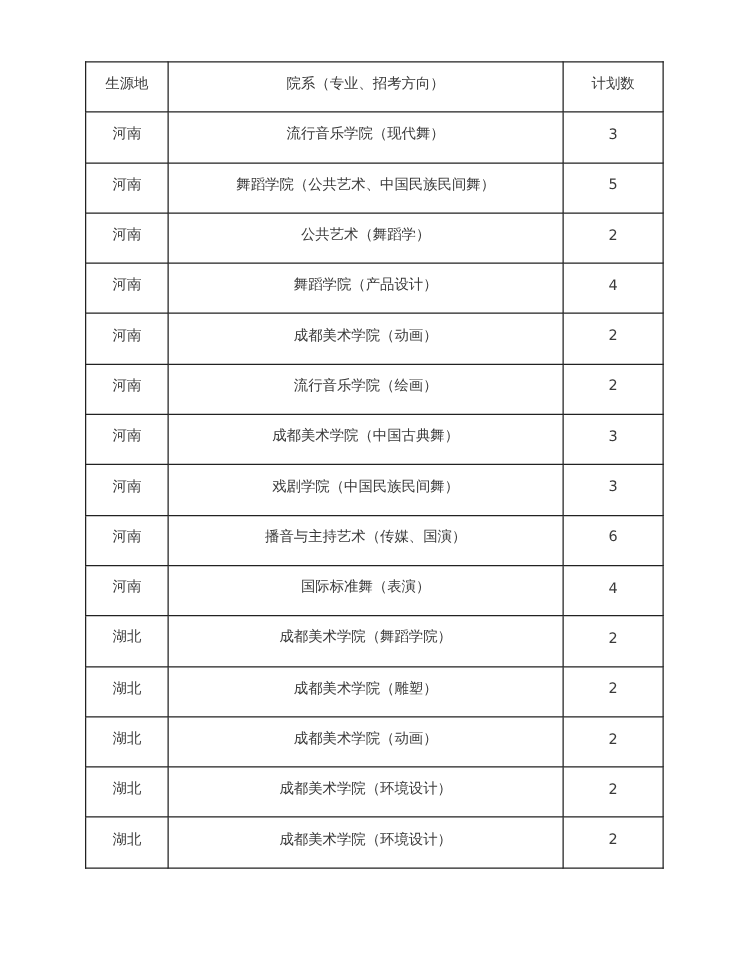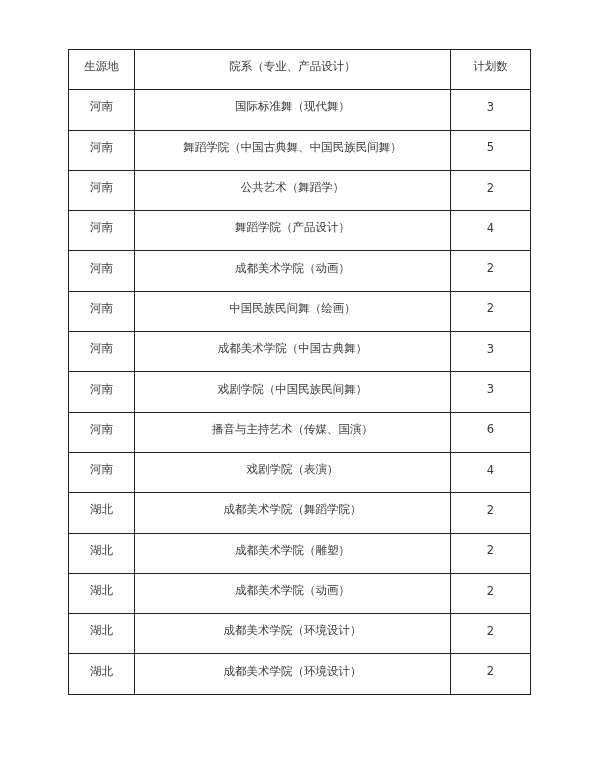--- a/index.html
+++ b/index.html
@@ -56,73 +56,73 @@
 <div class="page">
   <table class="plan">
     <colgroup>
       <col class="c1">
         <col class="c2">
         <col class="c3">
     </colgroup>
     <thead>
       <tr>
         <th><span>生源地</span></th>
-        <th><span>院系（专业、产品设计）</span></th>
+        <th><span>院系（专业、招考方向）</span></th>
         <th><span>计划数</span></th>
       </tr>
     </thead>
     <tbody>
       <tr>
         <td><span>河南</span></td>
-        <td><span>国际标准舞（现代舞）</span></td>
+        <td><span>流行音乐学院（现代舞）</span></td>
         <td><span>3</span></td>
       </tr>
       <tr>
         <td><span>河南</span></td>
-        <td><span>舞蹈学院（中国古典舞、中国民族民间舞）</span></td>
+        <td><span>舞蹈学院（公共艺术、中国民族民间舞）</span></td>
         <td><span>5</span></td>
       </tr>
       <tr>
         <td><span>河南</span></td>
         <td><span>公共艺术（舞蹈学）</span></td>
         <td><span>2</span></td>
       </tr>
       <tr>
         <td><span>河南</span></td>
         <td><span>舞蹈学院（产品设计）</span></td>
         <td><span>4</span></td>
       </tr>
       <tr>
         <td><span>河南</span></td>
         <td><span>成都美术学院（动画）</span></td>
         <td><span>2</span></td>
       </tr>
       <tr>
         <td><span>河南</span></td>
-        <td><span>中国民族民间舞（绘画）</span></td>
+        <td><span>流行音乐学院（绘画）</span></td>
         <td><span>2</span></td>
       </tr>
       <tr>
         <td><span>河南</span></td>
         <td><span>成都美术学院（中国古典舞）</span></td>
         <td><span>3</span></td>
       </tr>
       <tr>
         <td><span>河南</span></td>
         <td><span>戏剧学院（中国民族民间舞）</span></td>
         <td><span>3</span></td>
       </tr>
       <tr>
         <td><span>河南</span></td>
         <td><span>播音与主持艺术（传媒、国演）</span></td>
         <td><span>6</span></td>
       </tr>
       <tr>
         <td><span>河南</span></td>
-        <td><span>戏剧学院（表演）</span></td>
+        <td><span>国际标准舞（表演）</span></td>
         <td><span>4</span></td>
       </tr>
       <tr>
         <td><span>湖北</span></td>
         <td><span>成都美术学院（舞蹈学院）</span></td>
         <td><span>2</span></td>
       </tr>
       <tr>
         <td><span>湖北</span></td>
         <td><span>成都美术学院（雕塑）</span></td>

